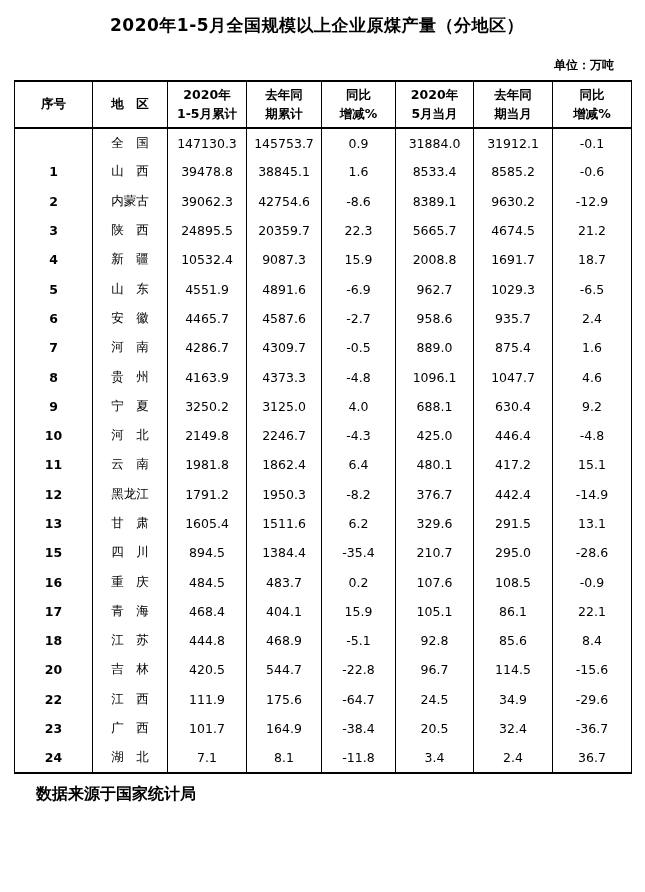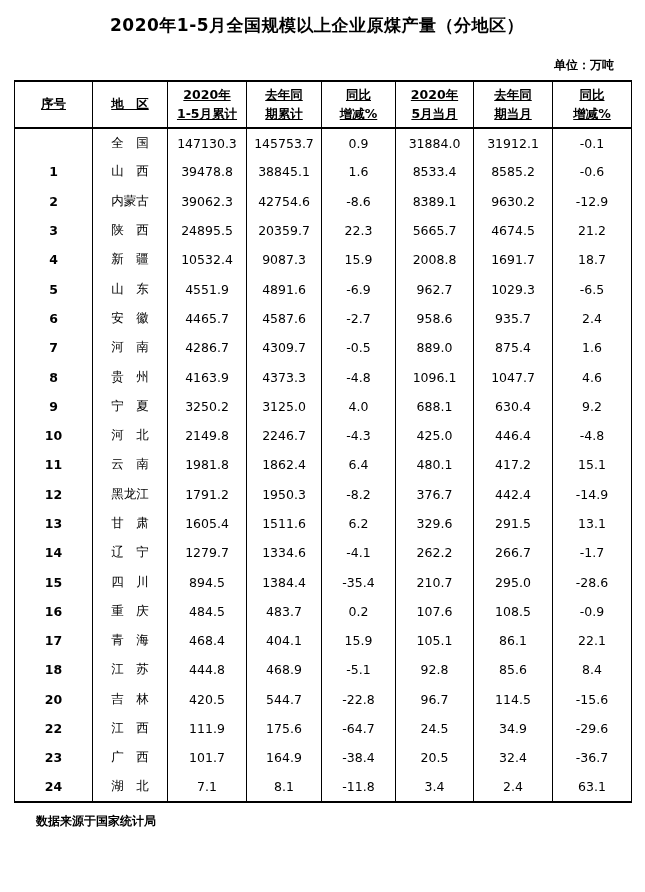--- a/index.html
+++ b/index.html
@@ -32,21 +32,21 @@
     margin-left: 14px;
     width: 617px;
     border-collapse: collapse;
     table-layout: fixed;
     border-left: 1px solid #000;
     border-right: 1px solid #000;
     border-top: 2px solid #000;
     border-bottom: 2px solid #000;
   }
   thead tr { height: 47px; }
-  thead { border-bottom: 2px solid #000; text-decoration: underline; }
+  thead { border-bottom: 2px solid #000; }
   th {
     font-size: 12.5px;
     font-weight: bold;
     white-space: pre-line;
     line-height: 1.45;
     border-left: 1px solid #000;
     padding: 0;
     text-align: center;
     vertical-align: middle;
   }
@@ -58,21 +58,21 @@
     text-align: center;
     vertical-align: middle;
     padding: 0;
     white-space: nowrap;
   }
   td:first-child { border-left: none; font-weight: bold; }
   tr.emphasis td { font-weight: normal; }
   .source {
     margin-left: 36px;
     margin-top: 10px;
-    font-size: 12px;
+    font-size: 16px;
     font-weight: bold;
   }
 </style>
 </head>
 <body>
 
 <div class="page">
 
   <div class="title">2020年1-5月全国规模以上企业原煤产量（分地区）</div>
 
@@ -242,30 +242,20 @@
           <td>13</td>
           <td>甘　肃</td>
           <td>1605.4</td>
           <td>1511.6</td>
           <td>6.2</td>
           <td>329.6</td>
           <td>291.5</td>
           <td>13.1</td>
         </tr>
         <tr>
-          <td>14</td>
-          <td>辽　宁</td>
-          <td>1279.7</td>
-          <td>1334.6</td>
-          <td>-4.1</td>
-          <td>262.2</td>
-          <td>266.7</td>
-          <td>-1.7</td>
-        </tr>
-        <tr>
           <td>15</td>
           <td>四　川</td>
           <td>894.5</td>
           <td>1384.4</td>
           <td>-35.4</td>
           <td>210.7</td>
           <td>295.0</td>
           <td>-28.6</td>
         </tr>
         <tr>
@@ -329,20 +319,20 @@
           <td>-36.7</td>
         </tr>
         <tr>
           <td>24</td>
           <td>湖　北</td>
           <td>7.1</td>
           <td>8.1</td>
           <td>-11.8</td>
           <td>3.4</td>
           <td>2.4</td>
-          <td>63.1</td>
+          <td>36.7</td>
         </tr>
       </tbody>
   </table>
 
   <div class="source">数据来源于国家统计局</div>
 
 </div>
 
 </body></html>

